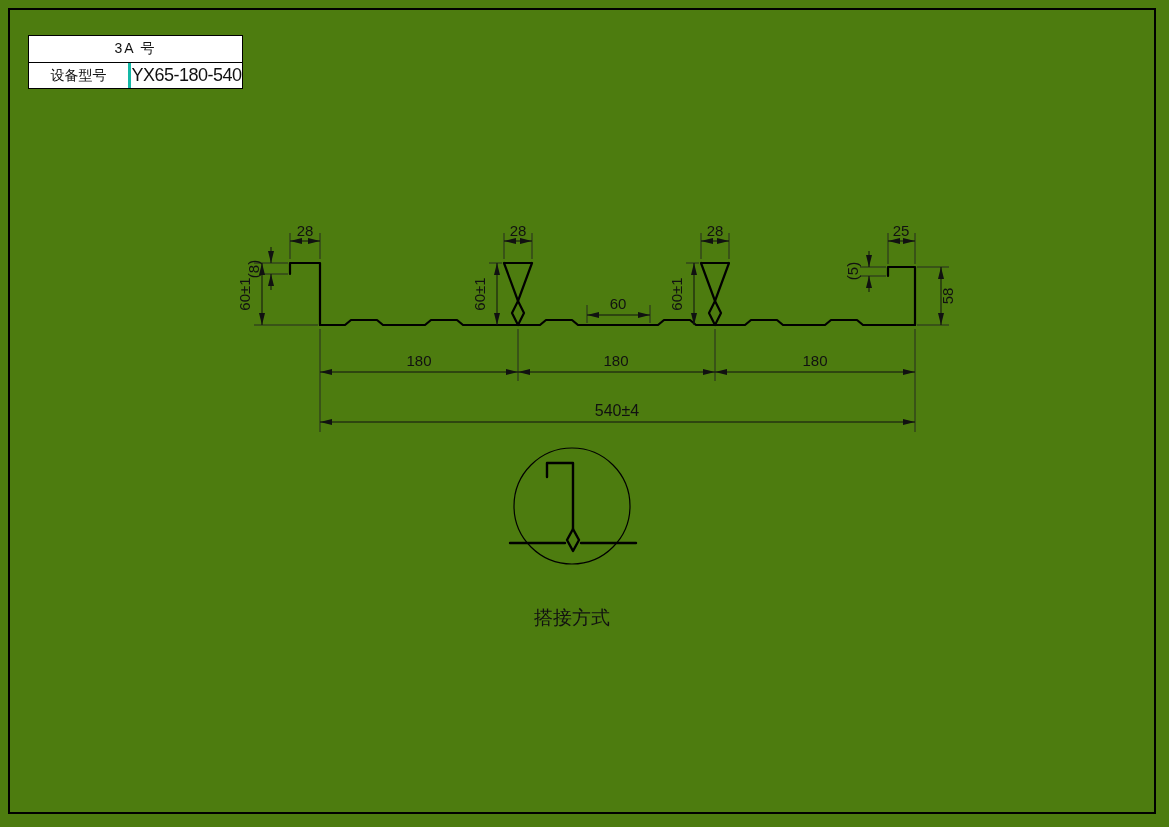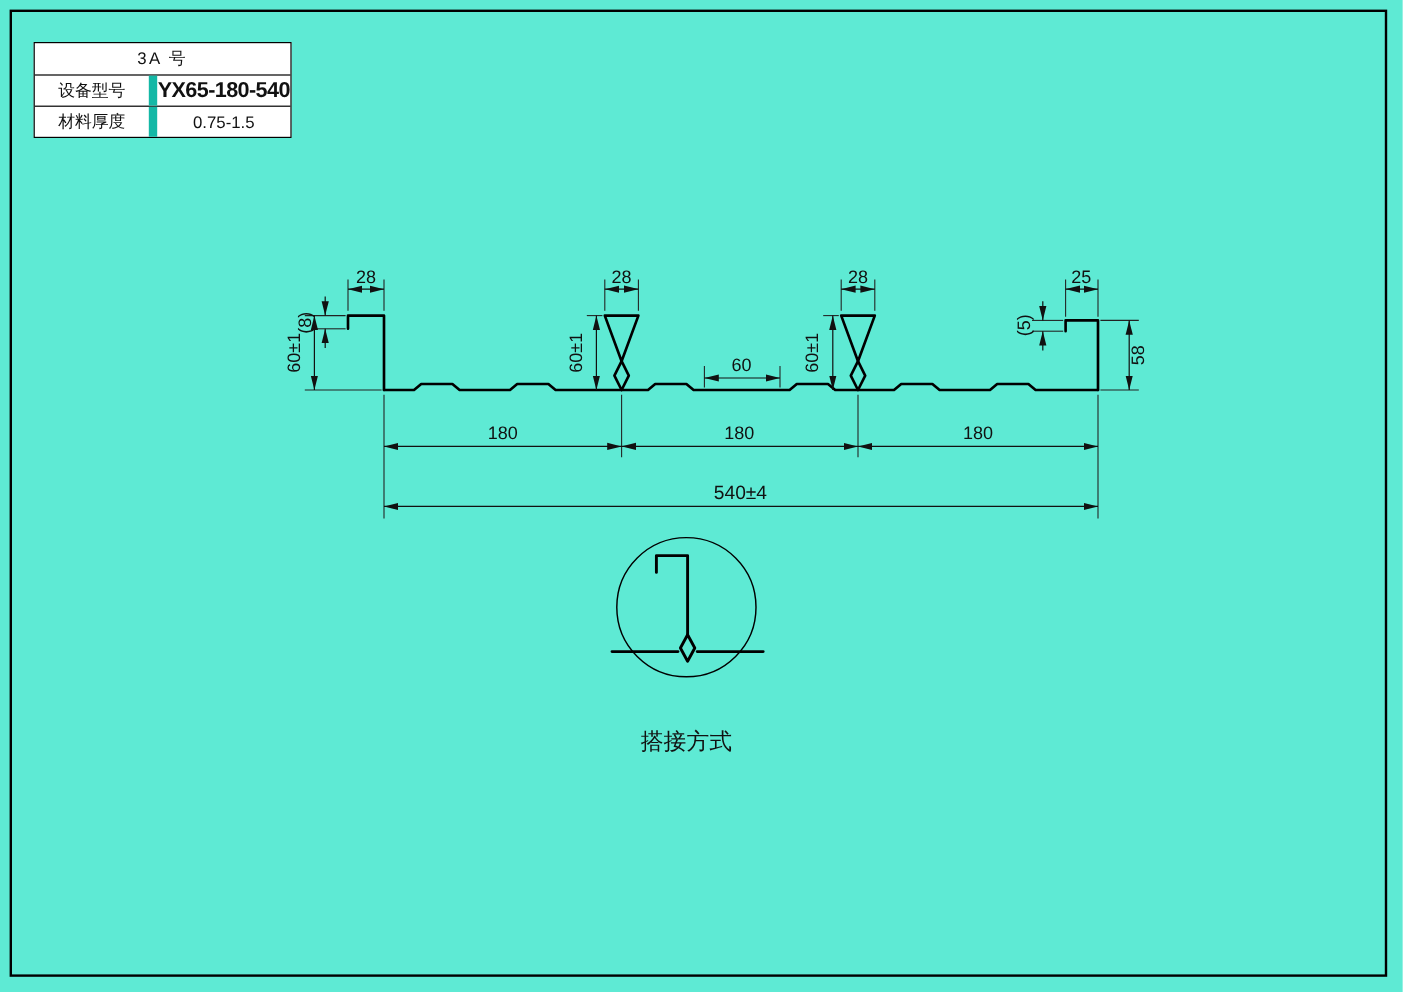--- a/index.html
+++ b/index.html
@@ -1,46 +1,42 @@
 <!DOCTYPE html>
 <html><head>
 <meta charset="utf-8">
 <style>
   html,body{margin:0;padding:0;background:#fff;}
   body{width:1169px;height:827px;font-family:"Liberation Sans","DejaVu Sans",sans-serif;color:#111;}
-  .page{position:relative;width:1169px;height:827px;background:#5eead4;overflow:hidden;}
+  .page{position:relative;width:1169px;height:827px;background:#4d7c0f;overflow:hidden;}
   .frame{position:absolute;left:8px;top:8px;width:1148px;height:806px;border:2.5px solid #000;box-sizing:border-box;}
   
   .spec-table{position:absolute;left:28px;top:35px;width:215px;border:1px solid #000;box-sizing:border-box;font-size:14px;background:#fff;}
   .t-row{display:flex;height:26px;border-top:1px solid #000;align-items:stretch;box-sizing:border-box;}
   .t-row:first-child{border-top:none;}
   .t-title{justify-content:center;align-items:center;letter-spacing:2px;}
-  .t-label{width:102px;border-right:7px solid #14b8a6;display:flex;align-items:center;justify-content:center;box-sizing:border-box;}
+  .t-label{width:102px;border-right:3px solid #14b8a6;display:flex;align-items:center;justify-content:center;box-sizing:border-box;}
   .t-value{flex:1;display:flex;align-items:center;justify-content:center;}
-  .model{font-weight:bold;font-size:18px;letter-spacing:-0.5px;font-family:"Liberation Sans","DejaVu Sans",sans-serif;}
+  .model{font-weight:normal;font-size:18px;letter-spacing:-0.5px;font-family:"Liberation Sans","DejaVu Sans",sans-serif;}
   svg.drawing{position:absolute;left:0;top:0;}
   svg text{font-family:"Liberation Sans","DejaVu Sans",sans-serif;}
 </style>
 </head>
 <body>
 
 <div class="page">
   <div class="frame"></div>
 
   <div class="spec-table">
     <div class="t-row t-title">
       <span>3A  号</span>
     </div>
     <div class="t-row">
       <div class="t-label">设备型号</div>
       <div class="t-value model">YX65-180-540</div>
-    </div>
-    <div class="t-row">
-      <div class="t-label">材料厚度</div>
-      <div class="t-value">0.75-1.5</div>
     </div>
   </div>
 
   <svg class="drawing" width="1169" height="827" viewBox="0 0 1169 827">
     <defs>
       <marker id="arrow" markerWidth="12" markerHeight="8" refX="12" refY="4" orient="auto-start-reverse" markerUnits="userSpaceOnUse">
         <path d="M12,4 L0,1 L0,7 Z" fill="#111"></path>
       </marker>
     </defs>
 

